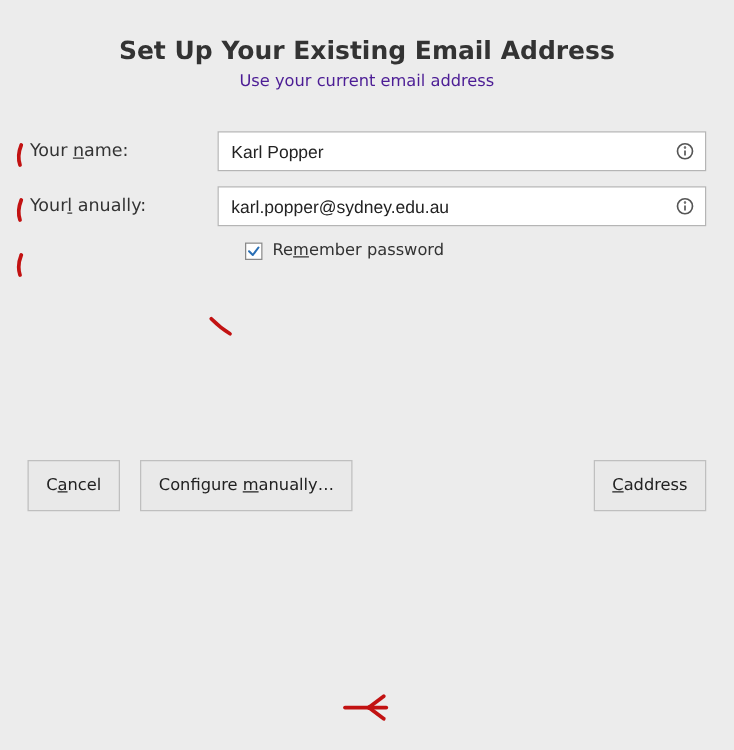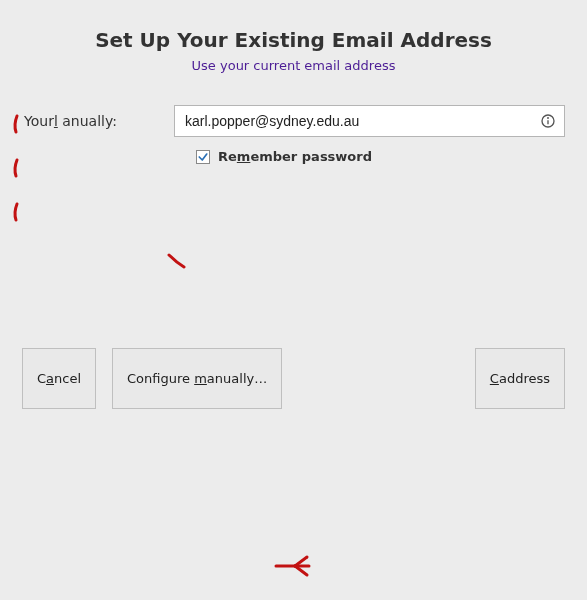--- a/index.html
+++ b/index.html
@@ -107,37 +107,36 @@
     align-items: center;
     justify-content: center;
   }
   .checkbox .chk {
     width: 12px;
     height: 12px;
   }
   .remember-label {
     font-size: 13px;
     color: #333;
-    font-weight: bold;
   }
   .button-bar {
     position: absolute;
     left: 0;
     right: 0;
     bottom: 24px;
     display: flex;
     align-items: center;
     padding: 0 22px;
     gap: 16px;
   }
   .button-bar .spacer { flex: 1; }
   button.native {
     background: #e9e9e9;
     border: 1px solid #bfbfbf;
-    padding: 22px 14px;
+    padding: 12px 14px;
     font-size: 13px;
     color: #222;
     font-family: inherit;
     cursor: pointer;
   }
   
   .mark {
     position: absolute;
     pointer-events: none;
   }
@@ -148,20 +147,35 @@
 
 <div class="window">
 
   <div class="header">
     <h1>Set Up Your Existing Email Address</h1>
     <div class="sub">Use your current email address</div>
   </div>
 
   <div class="form-area">
 
+    <div class="row">
+      <label class="field-label">
+        <span>Your </span><span class="ul">n</span><span>ame:</span>
+      </label>
+      <div class="input-wrap">
+        <input type="text" value="Karl Popper" style="">
+        <span class="field-icon">
+          <svg class="svg-icon" viewBox="0 0 24 24">
+              <circle cx="12" cy="12" r="9"></circle>
+              <line x1="12" y1="11" x2="12" y2="17"></line>
+              <circle cx="12" cy="7.5" r="0.5" fill="#555"></circle>
+            </svg>
+        </span>
+      </div>
+    </div>
 
     <div class="row">
       <label class="field-label">
         <span>Your</span><span class="ul">l</span><span> anually:</span>
       </label>
       <div class="input-wrap">
         <input type="text" value="karl.popper@sydney.edu.au" style="">
         <span class="field-icon">
           <svg class="svg-icon" viewBox="0 0 24 24">
               <circle cx="12" cy="12" r="9"></circle>

